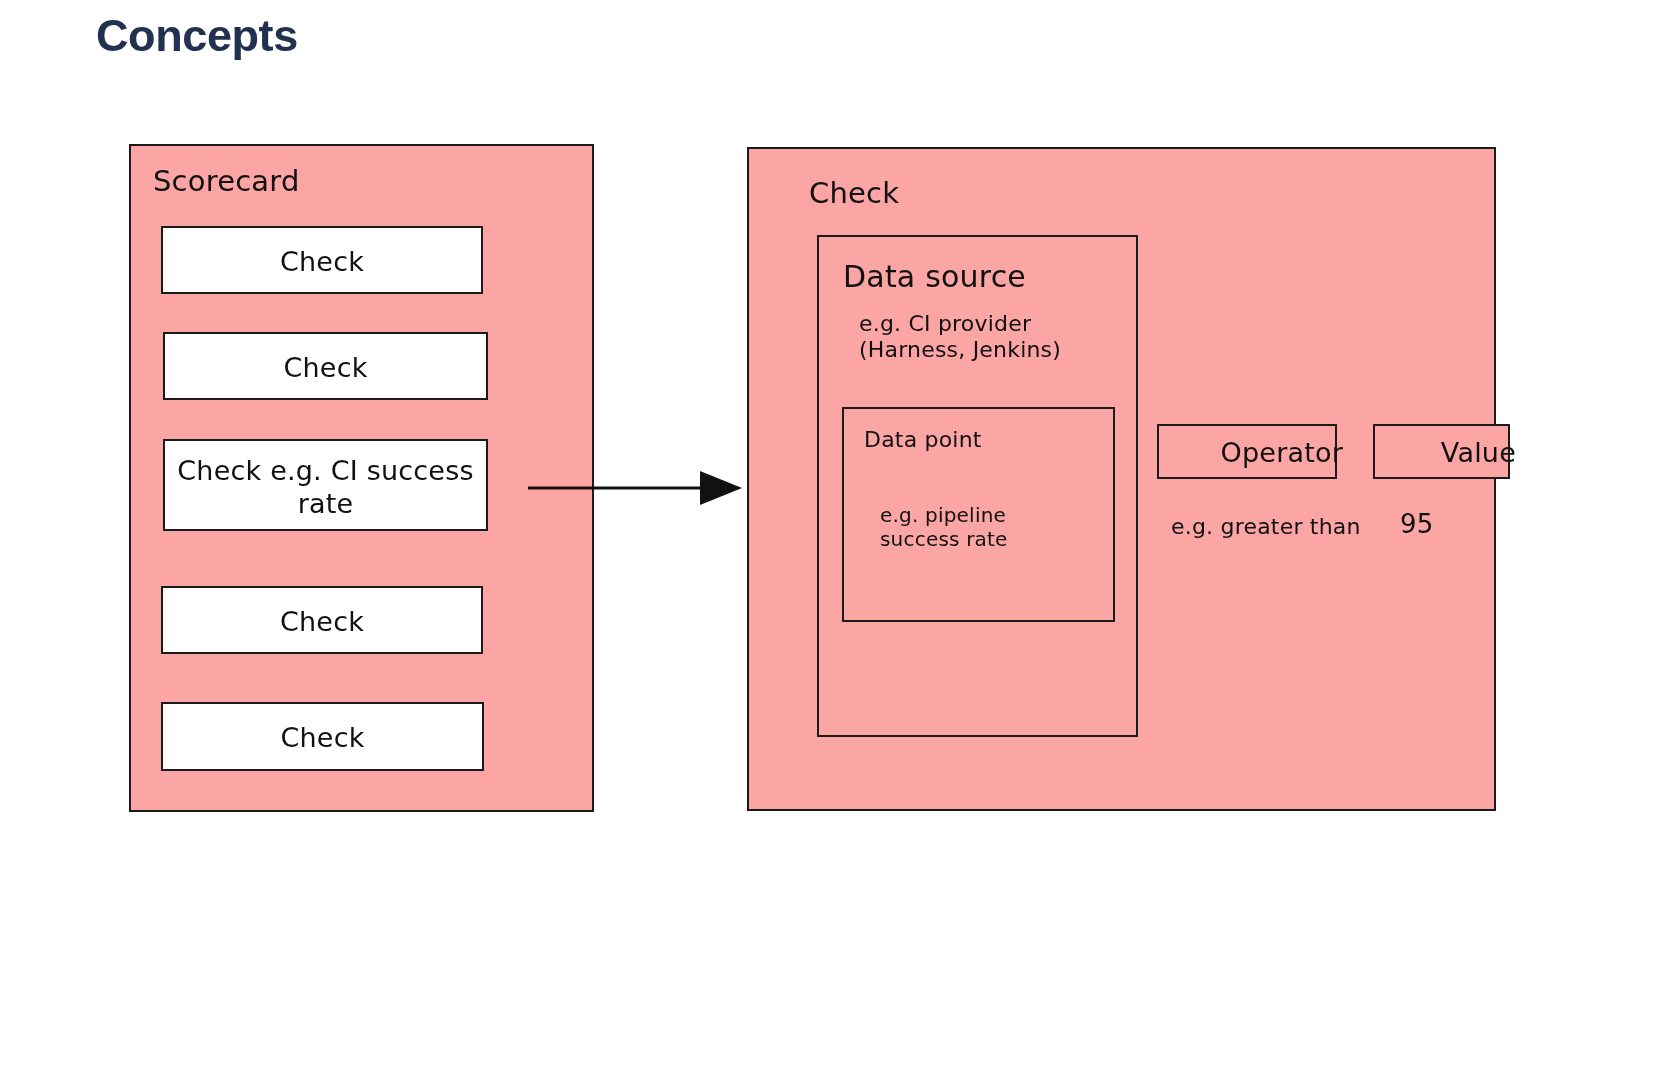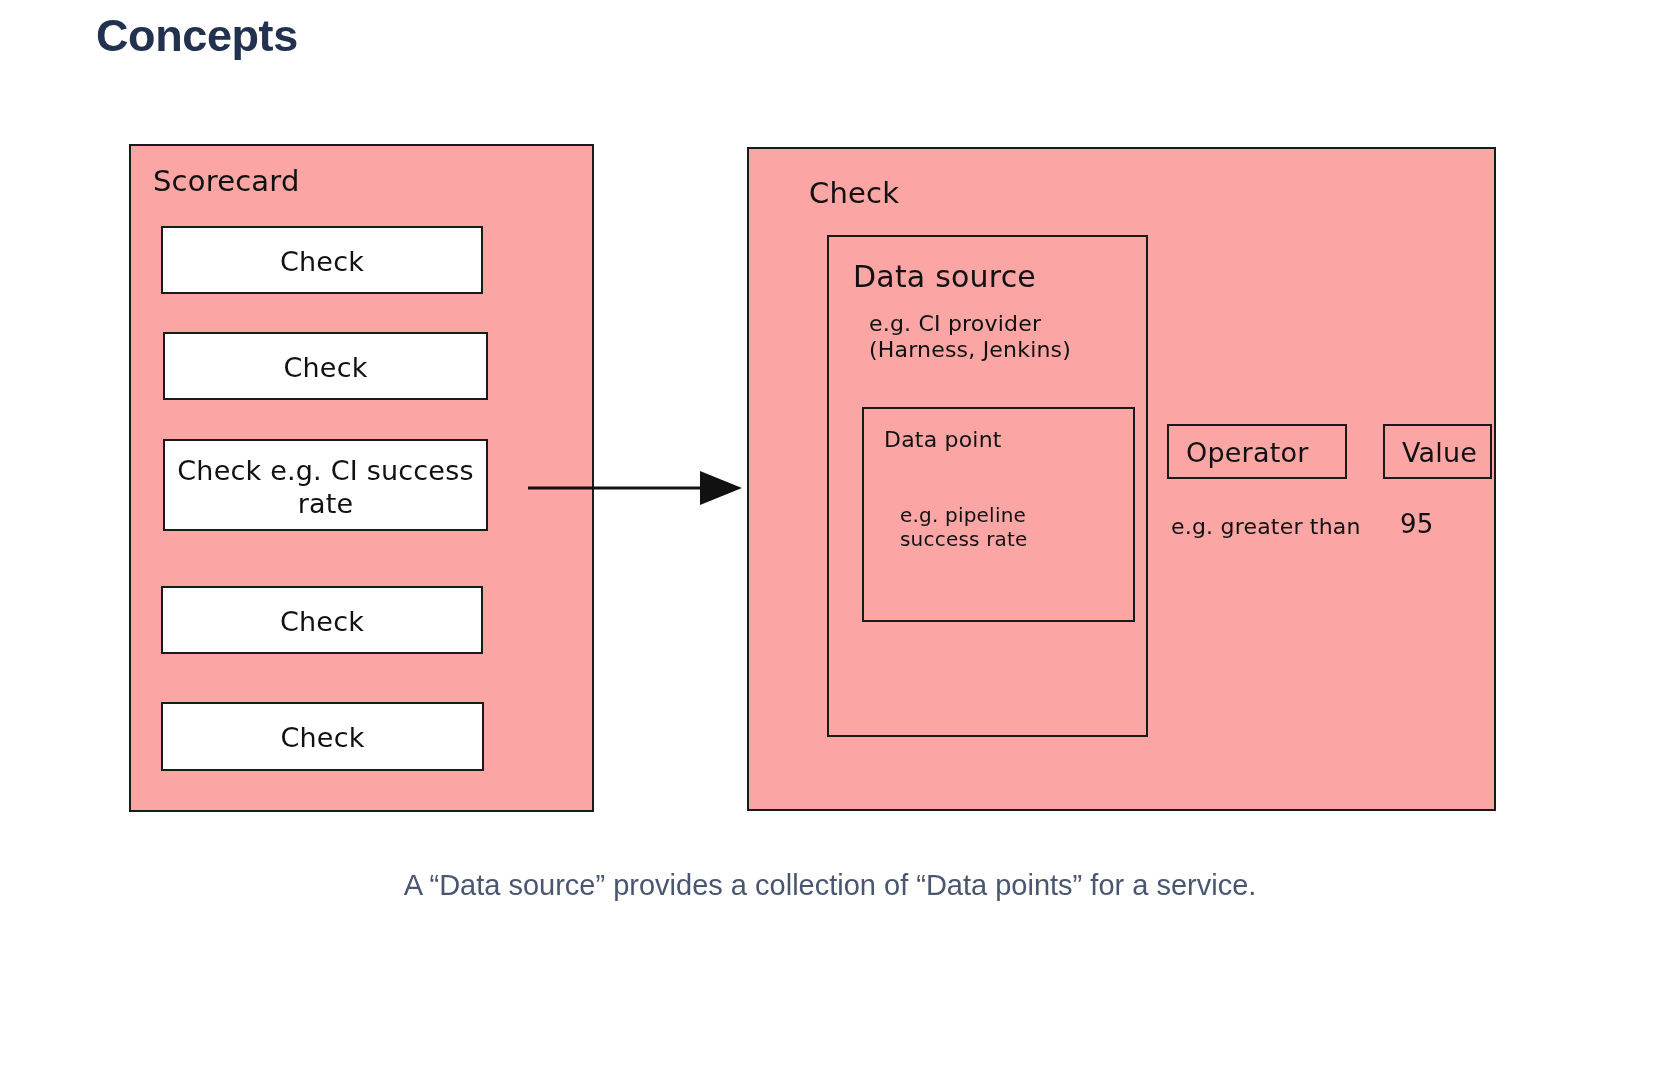--- a/index.html
+++ b/index.html
@@ -47,31 +47,31 @@
     font-weight: 400;
     letter-spacing: 0.2px;
   }
 
   .box {
     position: absolute;
     box-sizing: border-box;
     border: 2.2px solid #1a1a1a;
     background: #fca5a5;
   }
-  .box.thin { border-width: 2px; margin-left: 10px; }
+  .box.thin { border-width: 2px; }
 
   .lbl {
     position: absolute;
     white-space: pre;
     line-height: 1.18;
   }
   .lbl.center {
     width: 100%;
-    text-align: left;
-    left: 17px;
+    text-align: right;
+    left: 8px;
   }
 
   
   #scorecard-panel {
     left: 129px; top: 144px;
     width: 465px; height: 668px;
   }
   #check-panel {
     left: 747px; top: 147px;
     width: 749px; height: 664px;
@@ -135,21 +135,21 @@
     font-size: 27px;
   }
   #operator-eg {
     position: absolute;
     left: 422px; top: 364px;
     font-size: 22px;
     line-height: 1.25;
   }
   #value-box {
     left: 624px; top: 275px;
-    width: 109px; height: 55px;
+    width: 137px; height: 55px;
   }
   #value-label {
     top: 11px;
     font-size: 27px;
   }
   #value-number {
     position: absolute;
     left: 651px; top: 360px;
     font-size: 26px;
   }
@@ -242,14 +242,13 @@
 greater than</div>
 
     <div class="box thin" id="value-box">
       <div class="lbl center hand" id="value-label">Value</div>
     </div>
     <div class="hand" id="value-number">95</div>
   </div>
 </div>
 
 <div id="caption">
-  <span class="cap-line">A “Data source” provides a collection of “Data points” for a service.</span>
 </div>
 
 </body></html>

